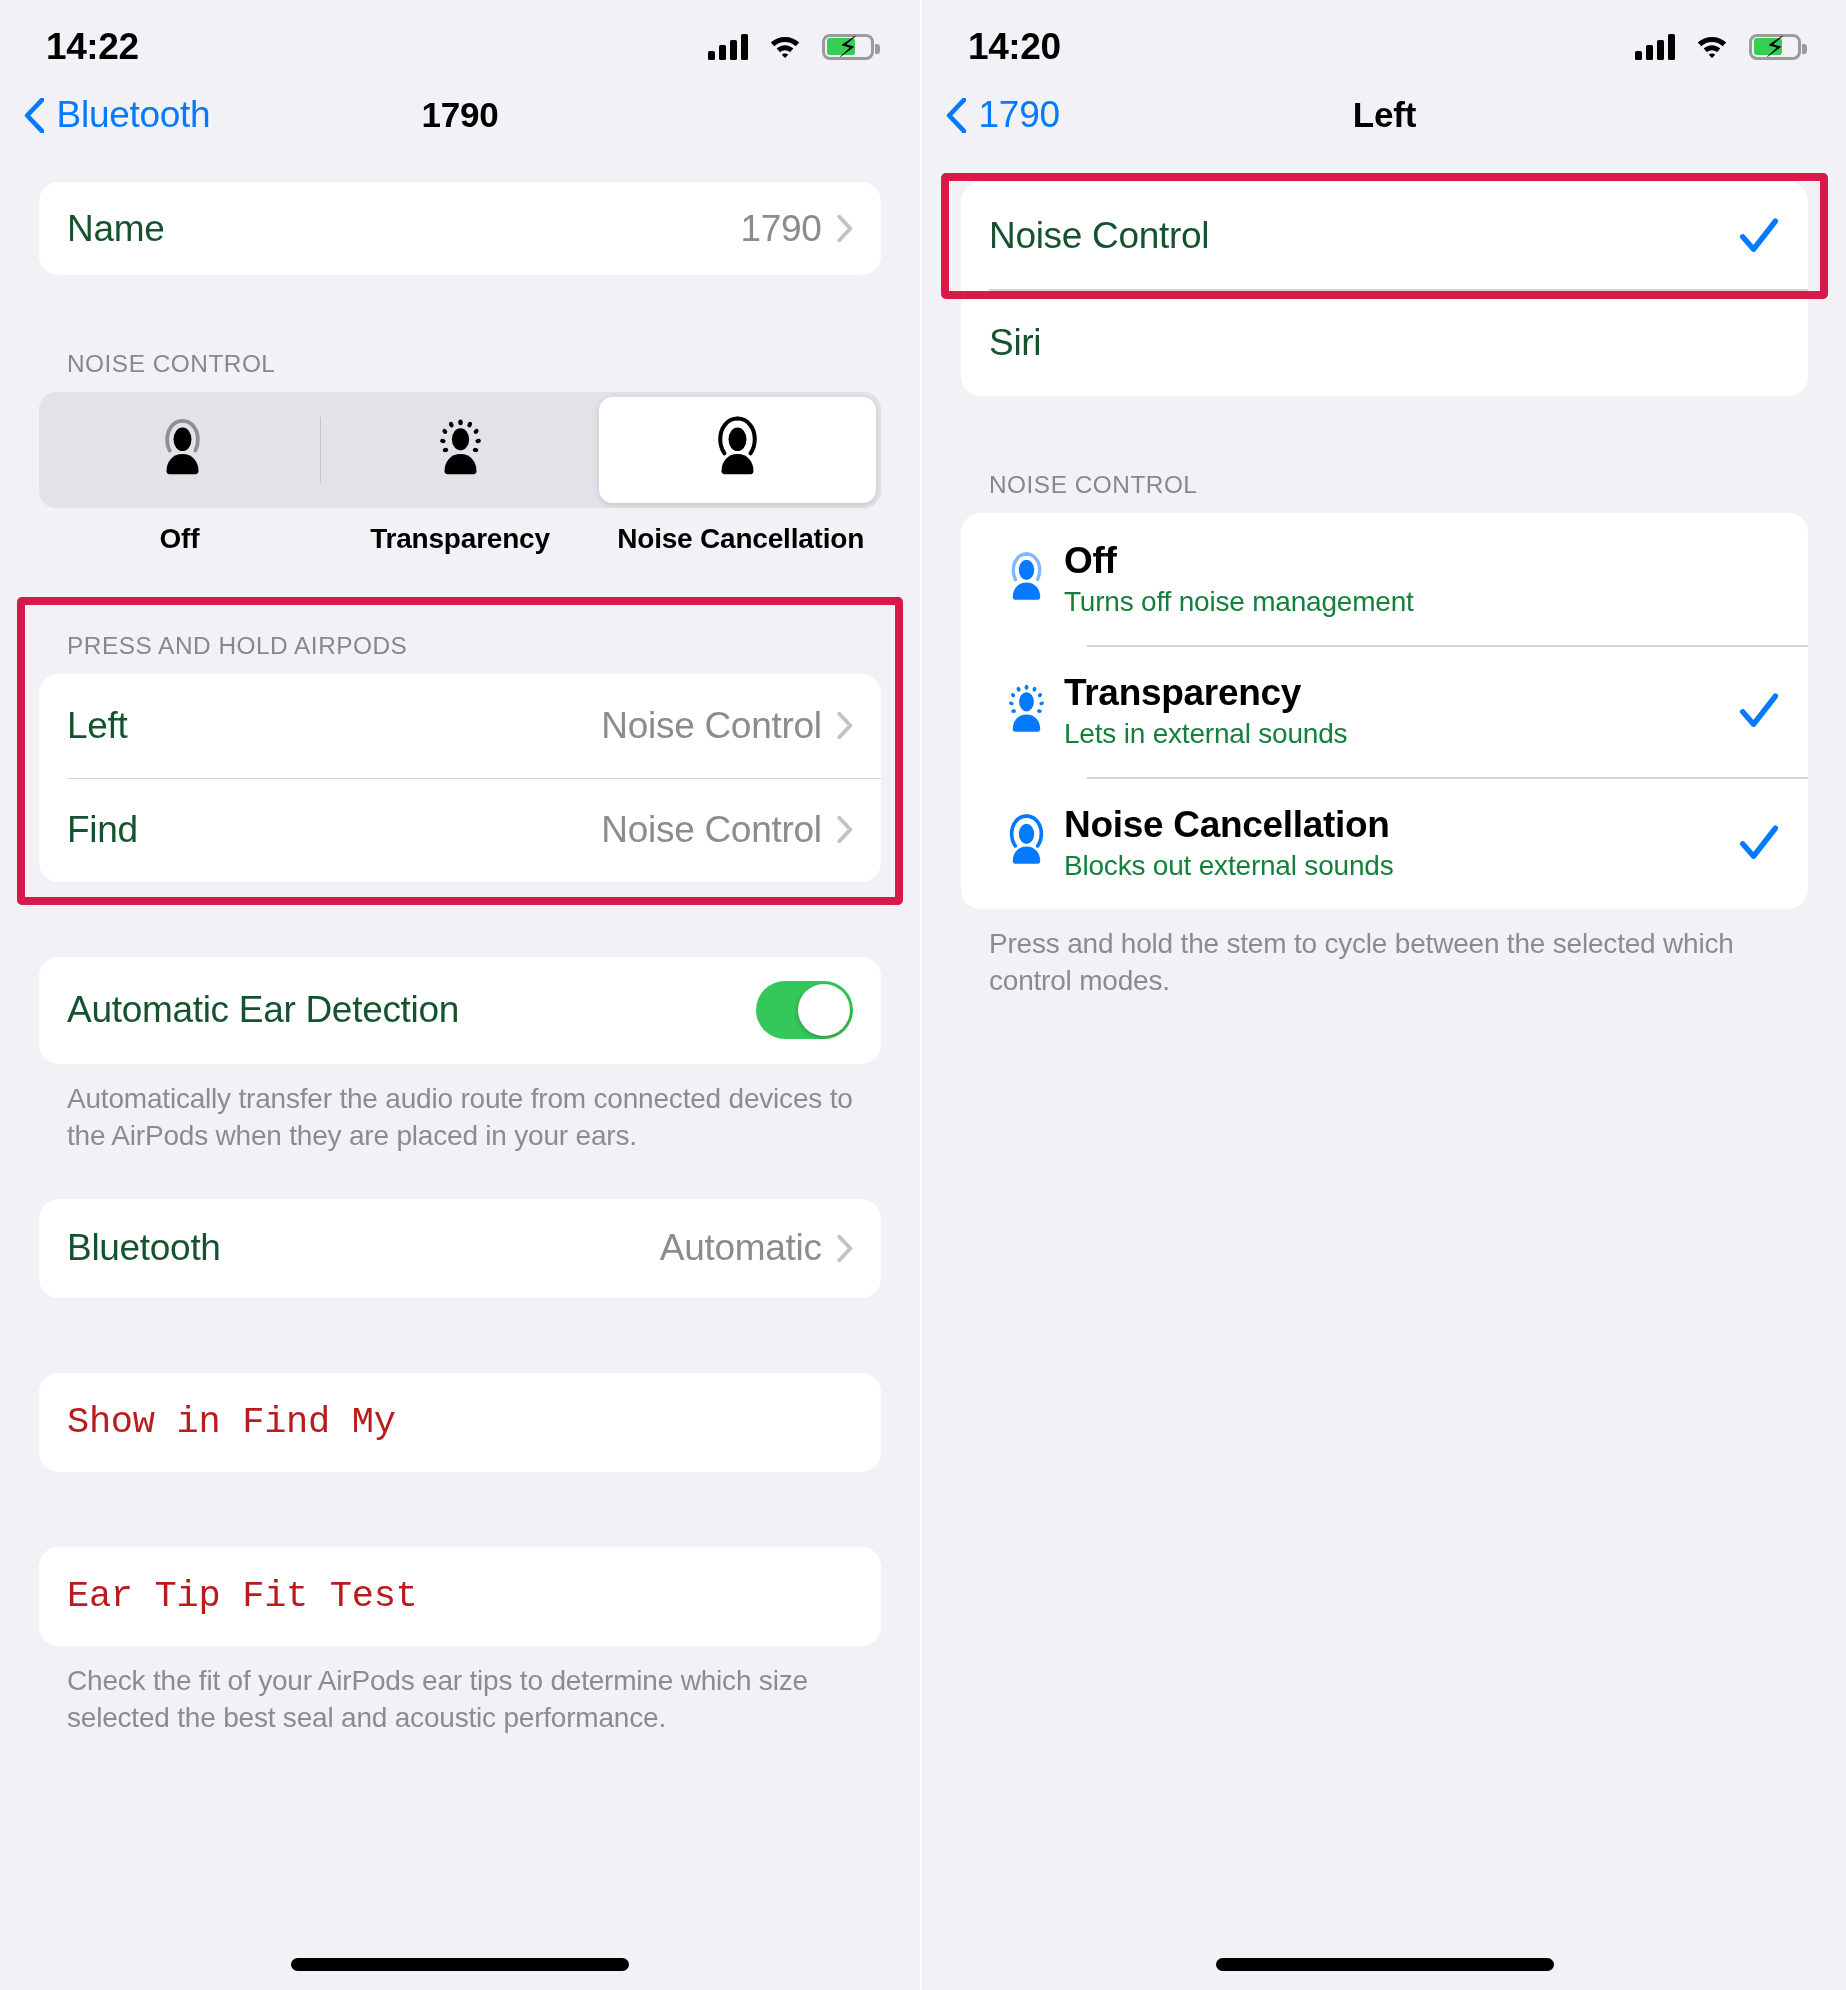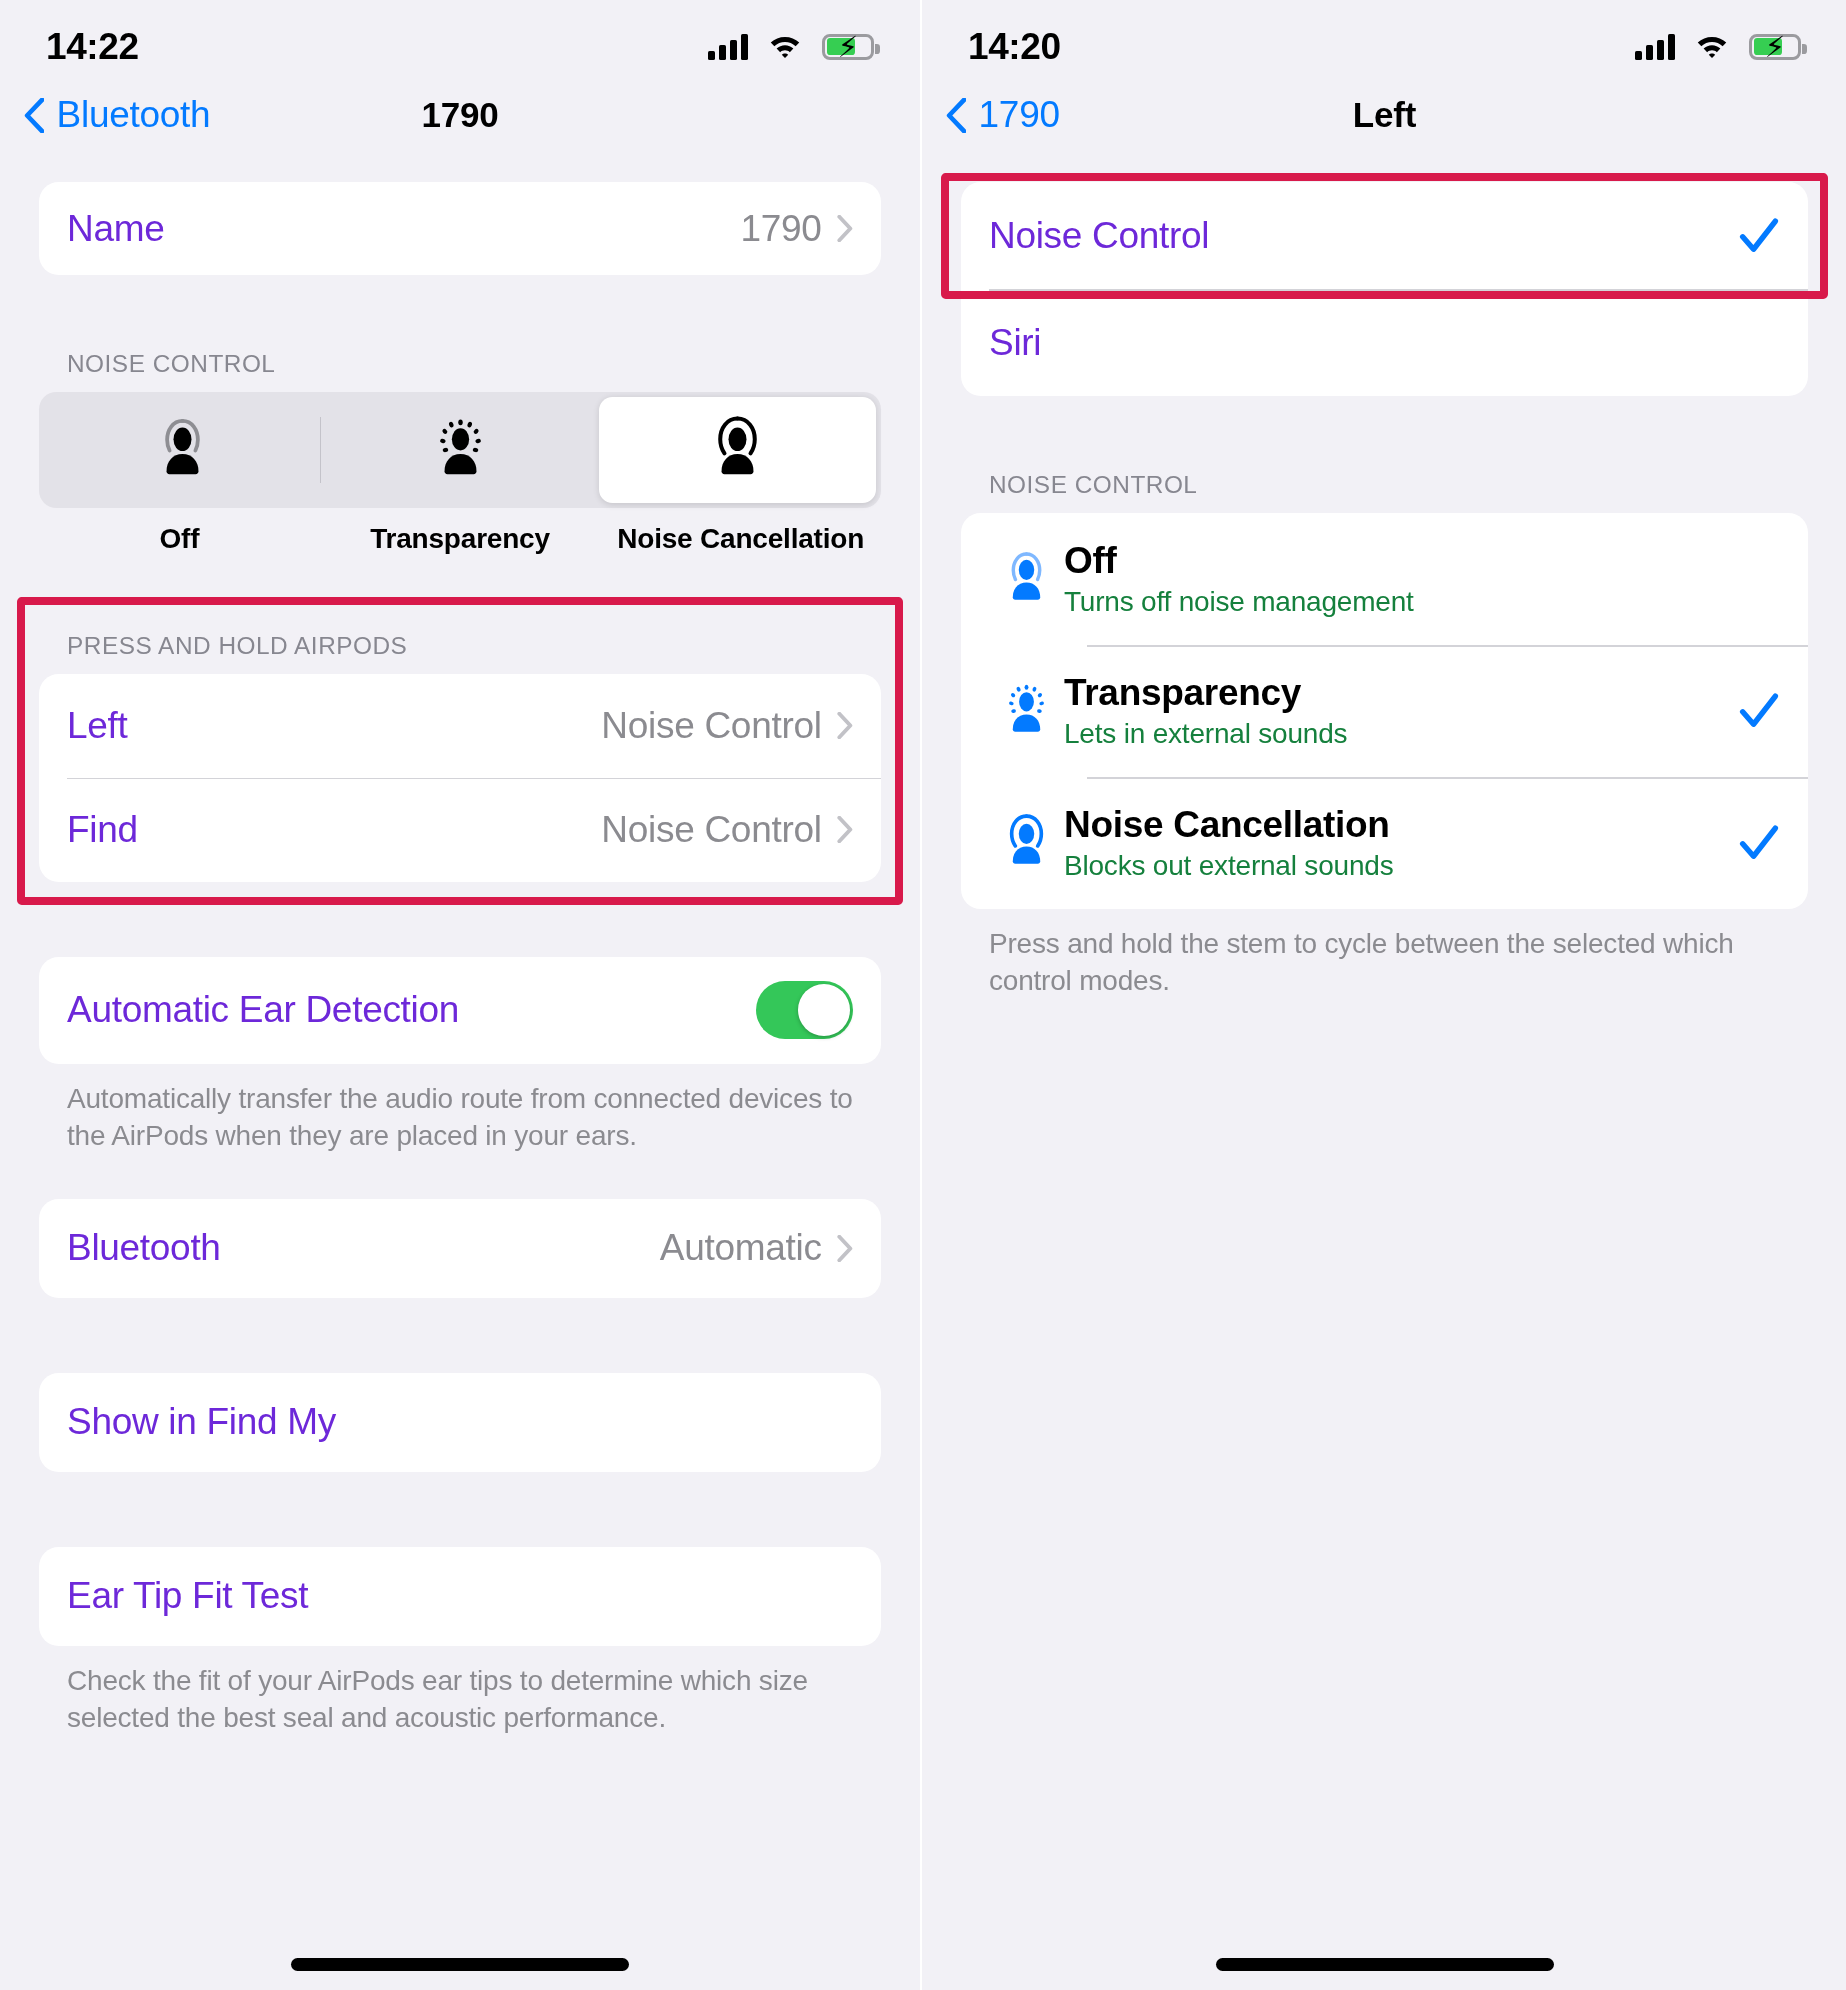--- a/index.html
+++ b/index.html
@@ -78,34 +78,34 @@
   }
   .row {
     display: flex; align-items: center;
     min-height: 93px; padding: 0 28px;
     position: relative;
   }
   .row + .row::before {
     content:""; position:absolute; left: 28px; right: 0; top: 0;
     height: 1.6px; background: #d3d3d8;
   }
-  .row-label { font-size: 37px; color: #6d28d9; letter-spacing: -0.3px; }
+  .row-label { font-size: 37px; color: #14532d; letter-spacing: -0.3px; }
   .row-value {
     margin-left: auto; font-size: 37px; color: #8b8b90; letter-spacing: -0.3px;
   }
   .chev-right { width: 15.7px; height: 27px; margin-left: 15.7px; flex:none; }
   .section-header {
     font-size: 24.4px; color: #878790; letter-spacing: 0.5px;
     padding: 0 0 14px 28px; text-transform: uppercase;
   }
   .footnote {
     font-size: 28px; color: #8b8b90; line-height: 1.32;
     padding: 17.3px 28px 0 28px; letter-spacing: -0.2px;
   }
-  .link-row .row-label { color: #6d28d9; }
+  .link-row .row-label { color: #b91c1c; font-family: Liberation Mono, monospace; }
 
   
   .segmented {
     display: flex; background: #e3e2e8; border-radius: 17.3px;
     height: 116px; padding: 4.7px; margin: 0 39px;
     position: relative;
   }
   .seg {
     flex: 1; display: flex; align-items: center; justify-content: center;
     position: relative; border-radius: 13.4px;

